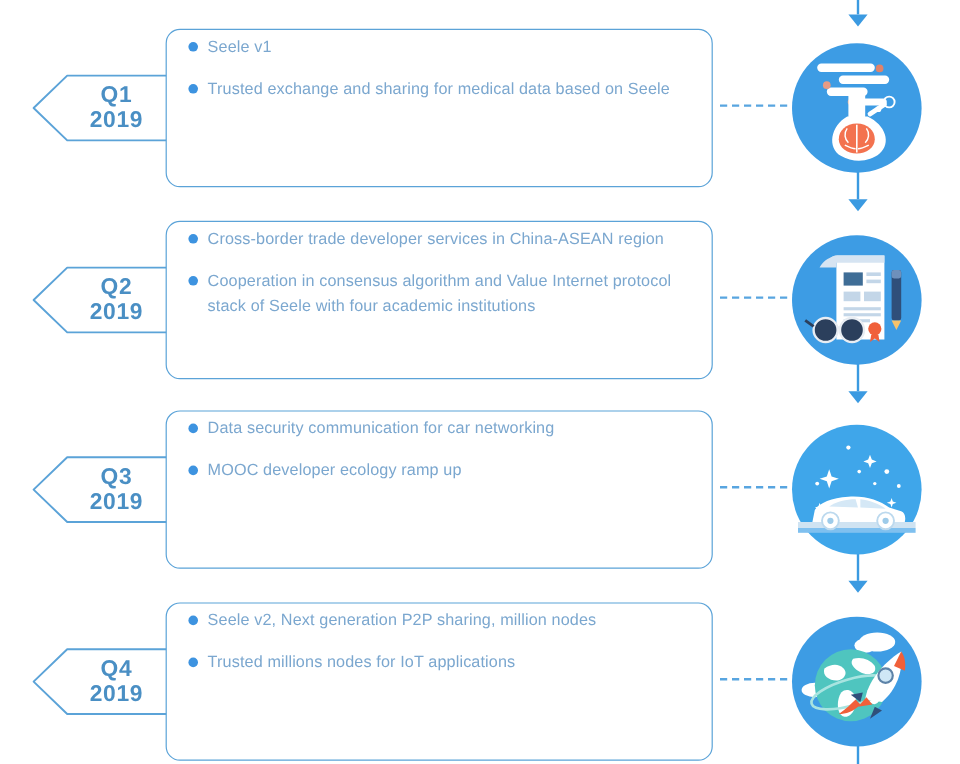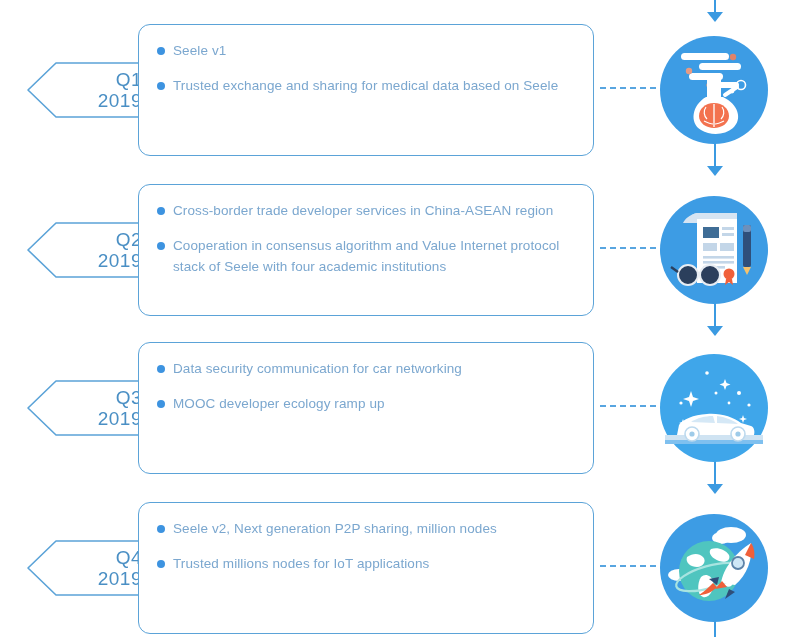--- a/index.html
+++ b/index.html
@@ -54,44 +54,44 @@
   .chevron svg { display: block; width: 118px; height: 56px; overflow: visible; }
 
   .chevron-label {
     position: absolute;
     left: 26px;
     top: 36px;
     width: 116px;
     height: 60px;
     display: flex;
     flex-direction: column;
-    align-items: flex-end;
+    align-items: center;
     justify-content: center;
     padding-left: 26px;
     color: #4a8fc4;
     font-size: 19px;
     line-height: 1.12;
     letter-spacing: .5px;
-    font-weight: 400;
+    font-weight: 700;
     white-space: nowrap;
   }
   .chevron-label .q { display: block; }
   .chevron-label .yr { display: block; }
 
   
   .card {
     position: absolute;
     left: 138px;
     top: 0px;
     width: 456px;
     height: 132px;
     border: 1.6px solid #5ba3d8;
     border-radius: 12px;
     background: #ffffff;
-    padding: 16px 18px 0 18px;
+    padding: 4px 18px 0 18px;
   }
 
   .bullet-row {
     display: flex;
     align-items: flex-start;
     margin-bottom: 14px;
   }
   .dot {
     flex: 0 0 auto;
     width: 8px;

